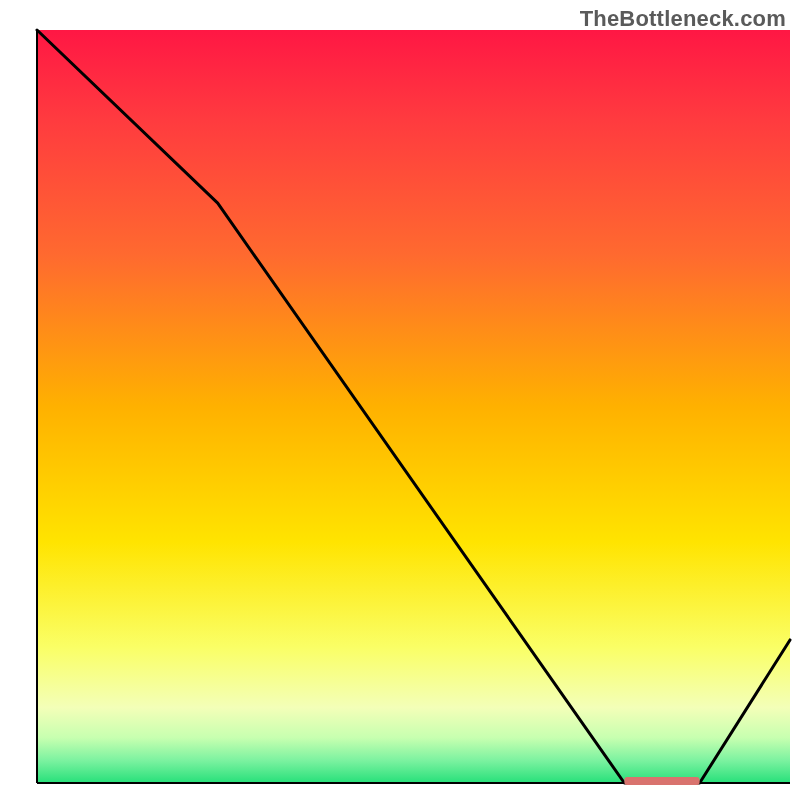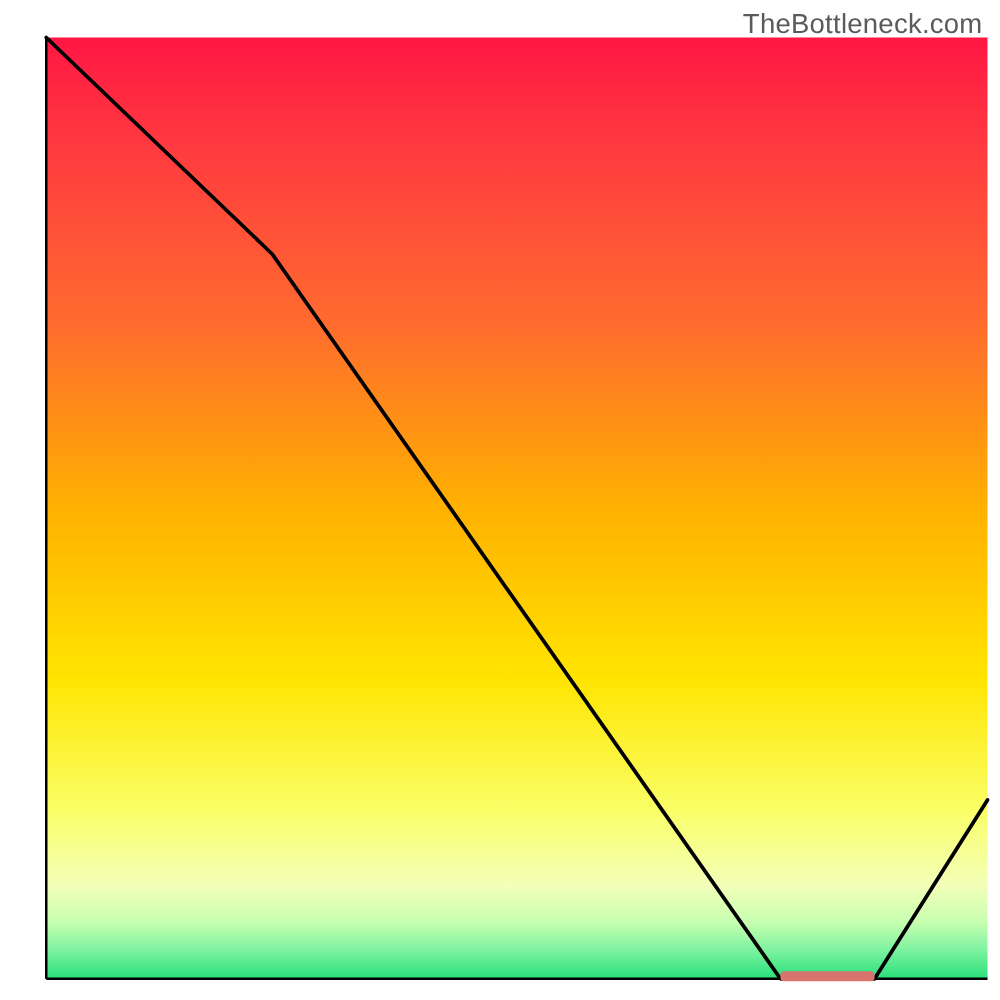--- a/index.html
+++ b/index.html
@@ -14,21 +14,21 @@
     position: relative;
     width: 800px;
     height: 800px;
   }
   .attribution {
     position: absolute;
     top: 6px;
     right: 14px;
     color: #5a5a5a;
     font-size: 22px;
-    font-weight: 400;
+    font-weight: 700;
     letter-spacing: 0.2px;
   }
   svg {
     position: absolute;
     left: 0;
     top: 0;
   }
 </style>
 </head>
 <body>

